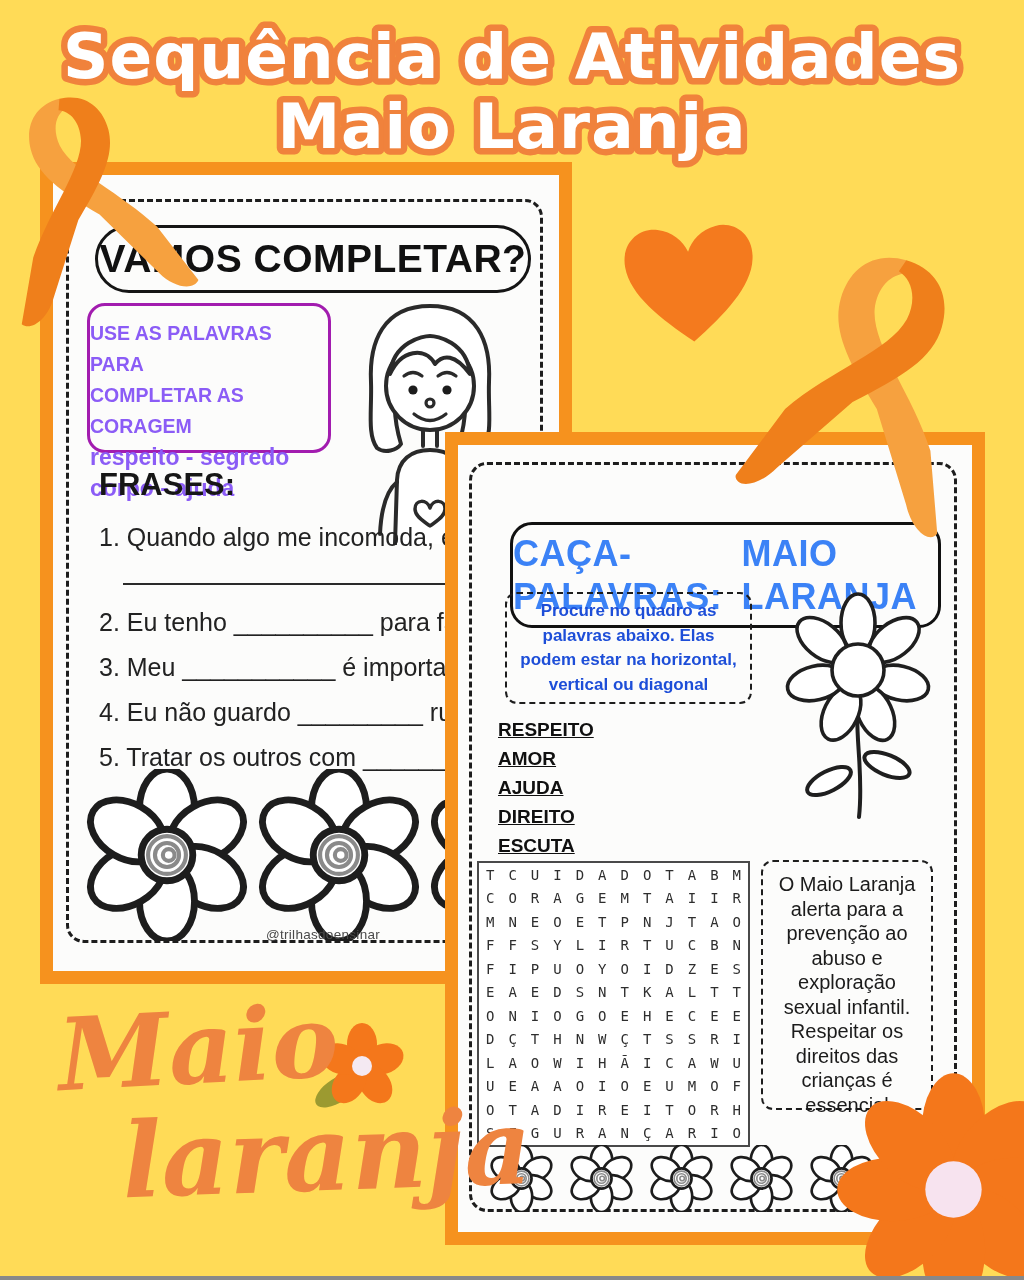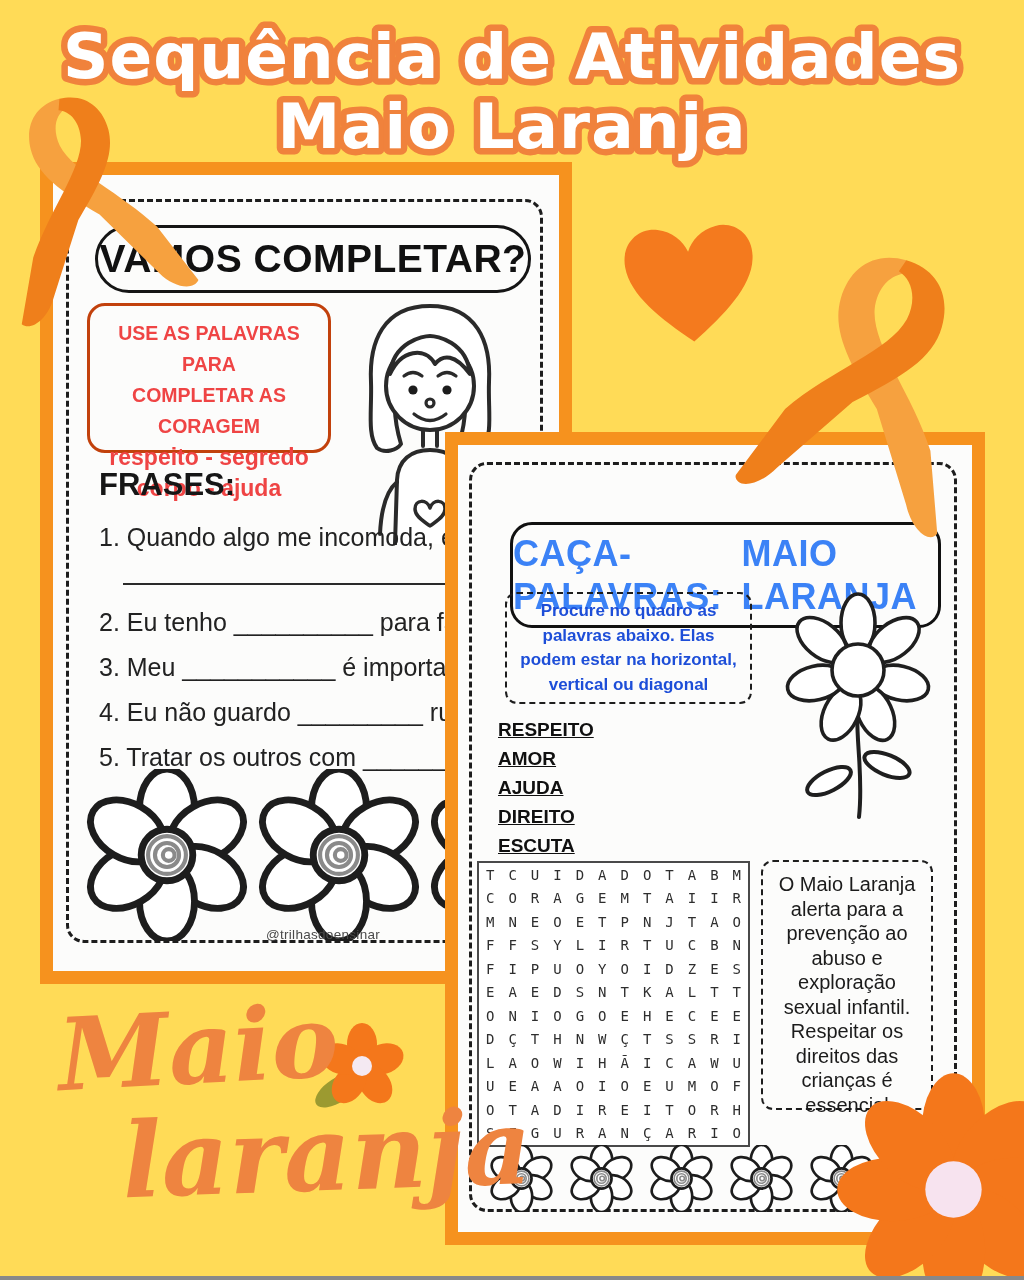--- a/index.html
+++ b/index.html
@@ -21,22 +21,22 @@
   #sheet1{left:40px;top:162px;width:532px;height:822px;z-index:2;}
   #sheet2{left:445px;top:432px;width:540px;height:813px;z-index:4;}
   .dashed-frame{position:absolute;border:3px dashed #1d1d1d;border-radius:18px;}
   #sheet1 .dashed-frame{left:13px;top:24px;right:16px;bottom:28px;}
   #sheet2 .dashed-frame{left:11px;top:17px;right:15px;bottom:20px;}
 
   
   .pill{position:absolute;left:42px;top:50px;width:430px;height:62px;border:3.5px solid #151515;
     border-radius:44px;display:flex;align-items:center;justify-content:center;
     font-weight:800;font-size:39px;letter-spacing:.5px;color:#111;}
-  .instr1{position:absolute;left:34px;top:128px;width:244px;height:150px;border:3px solid #c2410c;
-    border-radius:18px;text-align:center;color:#ef4444;box-sizing:border-box;padding-top:12px;}
+  .instr1{position:absolute;left:34px;top:128px;width:244px;height:150px;border:3px solid #a21caf;
+    border-radius:18px;text-align:left;color:#8b5cf6;box-sizing:border-box;padding-top:12px;}
   .instr1 .l1,.instr1 .l2{font-weight:700;font-size:19.5px;line-height:31px;}
   .instr1 .l3,.instr1 .l4{font-weight:700;font-size:23px;line-height:31px;}
   #girl-svg{position:absolute;left:282px;top:118px;width:190px;height:252px;}
   .frases-h{position:absolute;left:46px;top:292px;font-size:31px;font-weight:800;color:#161616;}
   #frases{position:absolute;left:46px;top:347px;width:470px;color:#222;}
   .frase{font-size:25px;line-height:30px;margin-bottom:15px;white-space:nowrap;}
   .blank-line{height:16px;border-bottom:2.5px solid #2a2a2a;width:400px;margin:0 0 22px 24px;}
   #flower-row1{position:absolute;left:28px;top:594px;width:560px;display:flex;}
   #flower-row1 svg{width:172px;height:172px;flex:0 0 auto;}
   .watermark{position:absolute;left:140px;top:752px;width:260px;text-align:center;

